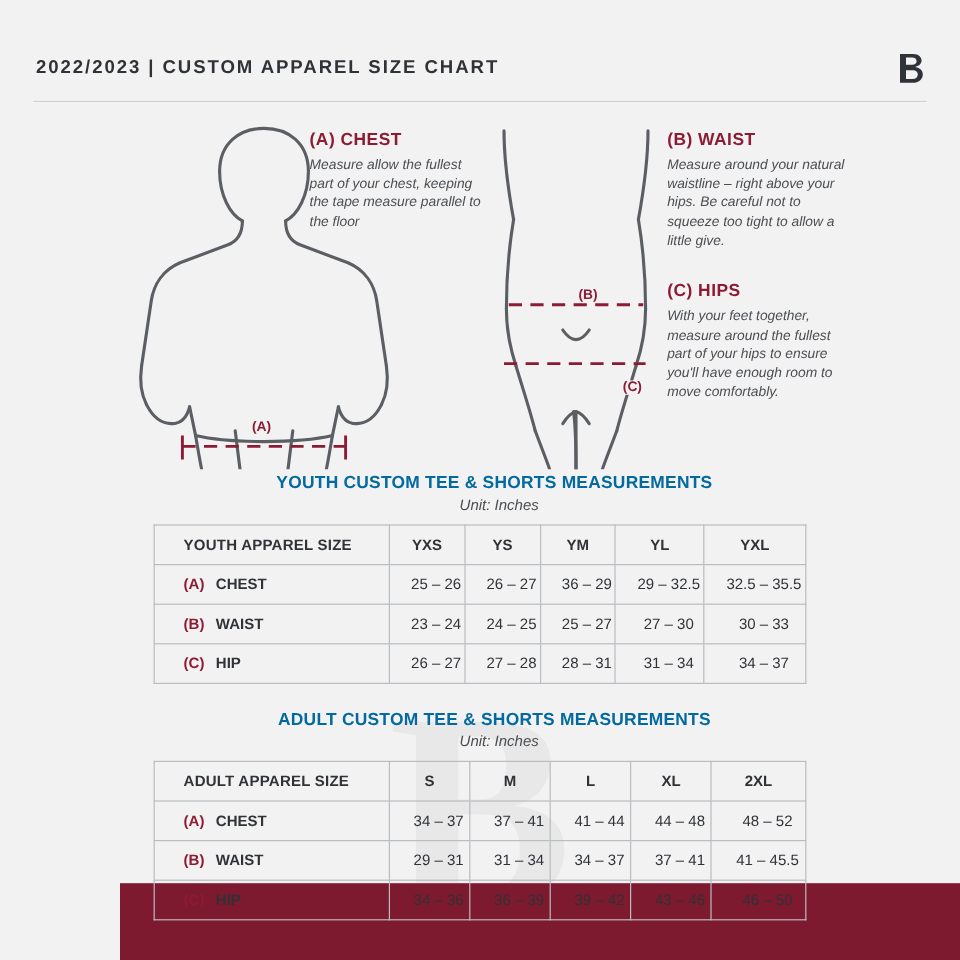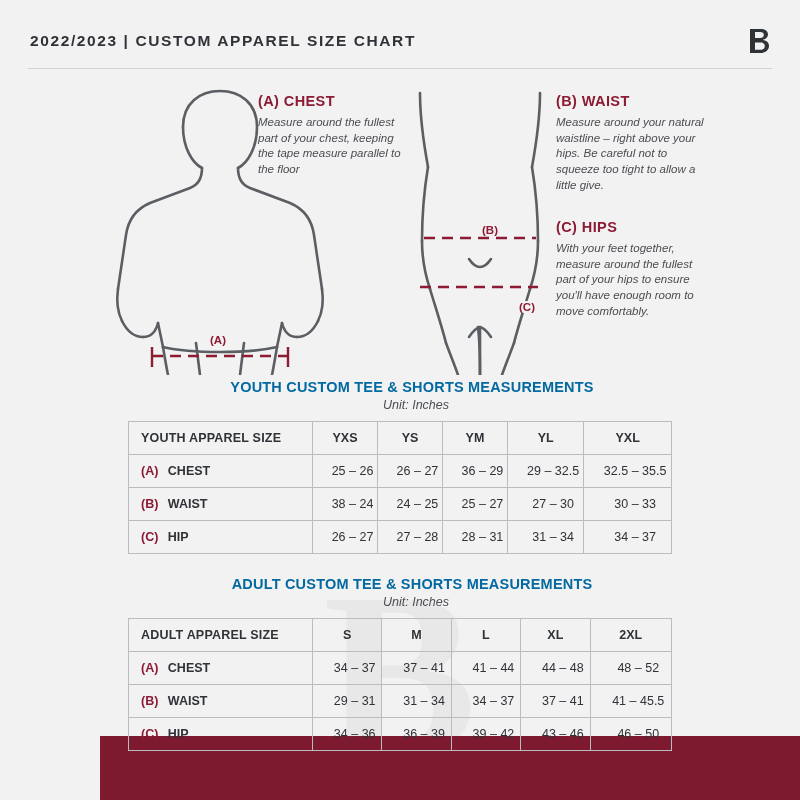--- a/index.html
+++ b/index.html
@@ -8,21 +8,21 @@
 
   
   .watermark{
     position:absolute;left:50%;top:560px;transform:translateX(-50%);
     font-family:"Liberation Serif",serif;font-weight:bold;font-size:230px;
     color:#e8e8e8;line-height:1;user-select:none;z-index:0;
   }
   .content{position:relative;z-index:2;}
 
   
-  .header{display:flex;align-items:center;justify-content:space-between;padding:28px 30px 10px 30px;}
+  .header{display:flex;align-items:center;justify-content:space-between;padding:44px 30px 10px 30px;}
   .header-title{font-size:15.5px;font-weight:bold;letter-spacing:1.6px;color:#2f3237;white-space:nowrap;}
   .brand{display:flex;align-items:center;gap:10px;}
   .brand-mark{width:22px;height:26px;position:relative;}
   .brand-name{font-size:17px;font-weight:bold;letter-spacing:3px;color:#2f3237;}
 
   .rule{height:1px;background:#d2d2d2;margin:4px 28px 0 28px;}
 
   
   .diagram{position:relative;height:300px;margin-top:6px;}
   .diag-svg{position:absolute;left:0;top:0;}
@@ -36,21 +36,21 @@
   .note-hips{left:556px;top:144px;width:152px;}
 
   
   .tbl-block{margin-top:4px;}
   .tbl-title{text-align:center;font-size:14.5px;font-weight:bold;color:#0369a1;letter-spacing:.2px;margin-left:24px;}
   .tbl-sub{text-align:center;font-size:12.5px;font-style:italic;color:#4a4d52;margin-top:3px;margin-bottom:9px;padding-left:32px;}
 
   table{border-collapse:collapse;margin:0 auto;width:544px;background:rgba(242,242,242,0.0);}
   th,td{border:1px solid #b9bcc0;height:30px;font-size:12.5px;color:#2f3237;}
   th{font-weight:bold;text-align:center;}
-  .col-label{width:170px;text-align:left;padding-left:12px;font-weight:bold;}
+  .col-label{width:170px;text-align:left;padding-left:24px;font-weight:bold;}
   th.col-label{font-weight:bold;letter-spacing:.2px;}
   td.col-label{font-weight:bold;}
   td.val{text-align:center;padding-left:16px;}
   .tag{color:#8c1b33;font-weight:bold;}
   .lbl-txt{color:#2f3237;font-weight:bold;}
 
   .footer-bar{position:absolute;left:100px;right:0;bottom:0;height:64px;background:#7d1a30;}
 </style>
 </head>
 <body>
@@ -124,21 +124,21 @@
           <line x1="288" y1="272" x2="288" y2="292"></line>
         </g>
       </svg>
 
       <div style="position:absolute;left:206px;top:259px;font-size:11.5px;font-weight:bold;color:#8c1b33;background:#f2f2f2;padding:0 4px;">(A)</div>
       <div style="position:absolute;left:478px;top:149px;font-size:11.5px;font-weight:bold;color:#8c1b33;background:#f2f2f2;padding:0 4px;">(B)</div>
       <div style="position:absolute;left:515px;top:226px;font-size:11.5px;font-weight:bold;color:#8c1b33;background:#f2f2f2;padding:0 4px;">(C)</div>
 
       <div class="note note-chest">
         <div class="note-h">(A) CHEST</div>
-        <div class="note-p">Measure around the fullest part of your chest, keeping the tape measure parallel to the floor</div>
+        <div class="note-p">Measure allow the fullest part of your chest, keeping the tape measure parallel to the floor</div>
       </div>
       <div class="note note-waist">
         <div class="note-h">(B) WAIST</div>
         <div class="note-p">Measure around your natural waistline – right above your hips. Be careful not to squeeze too tight to allow a little give.</div>
       </div>
       <div class="note note-hips">
         <div class="note-h">(C) HIPS</div>
         <div class="note-p">With your feet together, measure around the fullest part of your hips to ensure you'll have enough room to move comfortably.</div>
       </div>
     </div>
@@ -167,21 +167,21 @@
             <td class="val">26 – 27</td>
             <td class="val">36 – 29</td>
             <td class="val">29 – 32.5</td>
             <td class="val">32.5 – 35.5</td>
           </tr>
           <tr>
             <td class="col-label">
               <span class="tag" style="margin-right: 6px;">(B)</span>
               <span class="lbl-txt">WAIST</span>
             </td>
-            <td class="val">38 – 24</td>
+            <td class="val">23 – 24</td>
             <td class="val">24 – 25</td>
             <td class="val">25 – 27</td>
             <td class="val">27 – 30</td>
             <td class="val">30 – 33</td>
           </tr>
           <tr>
             <td class="col-label">
               <span class="tag" style="margin-right: 6px;">(C)</span>
               <span class="lbl-txt">HIP</span>
             </td>

